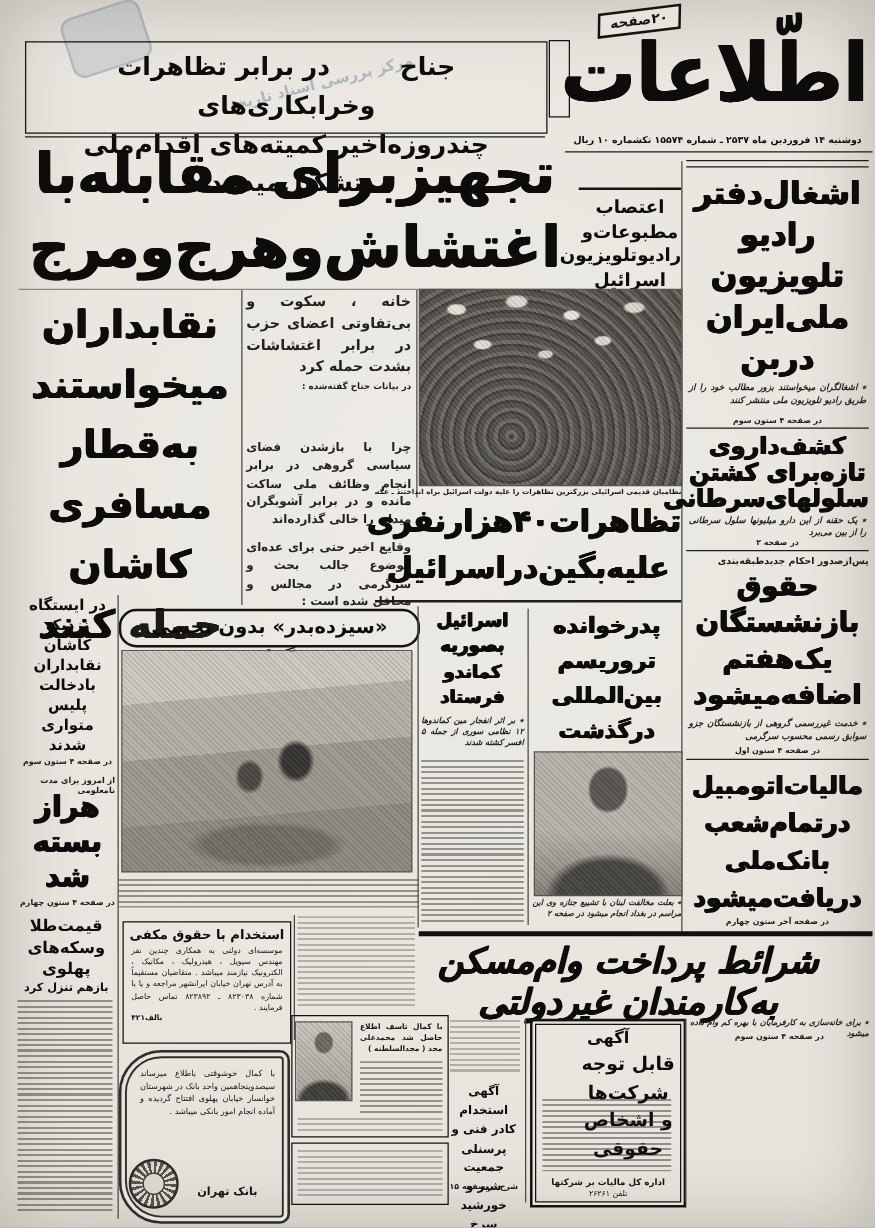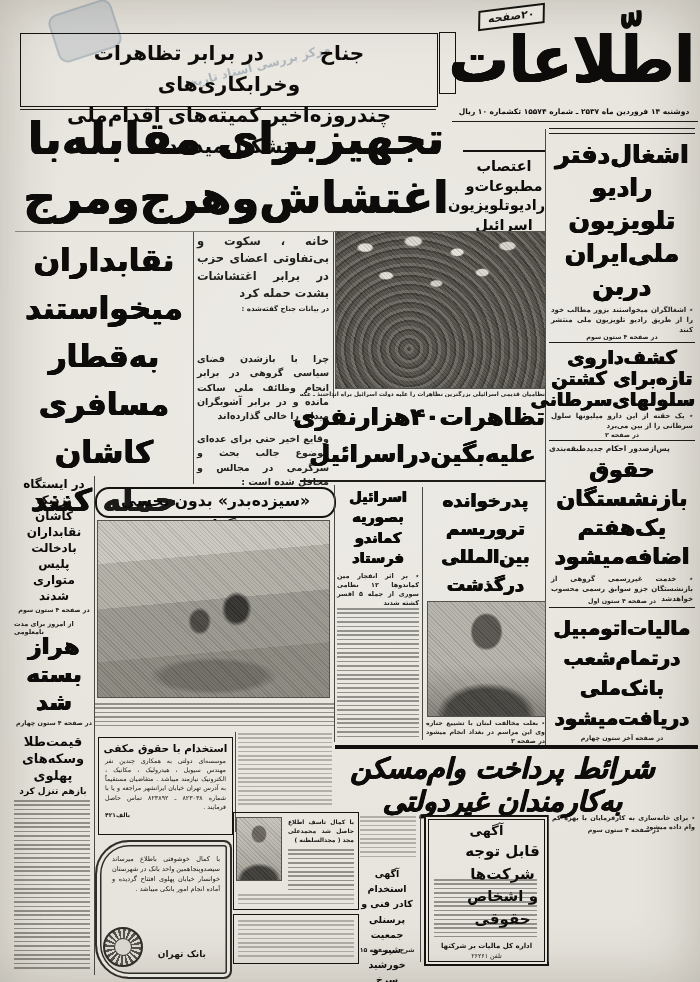--- a/index.html
+++ b/index.html
@@ -8,23 +8,23 @@
     background:
       radial-gradient(120% 90% at 50% 40%, rgba(255,255,255,.25), rgba(0,0,0,0) 60%),
       #e7e4dd;
     box-shadow:inset 0 0 60px rgba(70,60,45,.28);
     font-family:"DejaVu Sans",sans-serif;
     direction:rtl;color:#161512;overflow:hidden;
   }
   .abs{position:absolute;}
   .hd{position:absolute;font-weight:bold;color:#0d0c0a;text-align:center;white-space:pre-wrap;}
   .fat{text-shadow:.6px 0 currentColor,-.6px 0 currentColor,0 .45px currentColor;}
-  .note{position:absolute;font-size:7px;line-height:1.4;font-weight:bold;text-align:justify;color:#23221f;}
+  .note{position:absolute;font-size:7px;line-height:1.4;font-weight:bold;text-align:justify;color:#23221f;font-style:italic;}
   .ref{position:absolute;font-size:6.3px;font-weight:bold;text-align:center;color:#1c1b18;}
-  .kick{position:absolute;font-weight:bold;text-align:left;color:#1c1b18;}
+  .kick{position:absolute;font-weight:bold;text-align:right;color:#1c1b18;}
   .body-txt{position:absolute;font-weight:bold;text-align:justify;color:#23221f;}
   .tl{position:absolute;background:repeating-linear-gradient(to bottom,rgba(32,30,26,.55) 0 1.6px,rgba(0,0,0,0) 1.6px 4.4px);opacity:.78;}
   .tl.light{opacity:.5;}
   .hr{position:absolute;height:1px;background:#1e1d1a;}
   .hr2{position:absolute;height:4px;border-top:1.5px solid #1e1d1a;border-bottom:1.5px solid #1e1d1a;background:transparent;}
   .heavy{position:absolute;height:4px;background:#12110f;}
   .vr{position:absolute;width:1px;background:#4a4843;}
   .box{position:absolute;border:1.5px solid #14130f;background:rgba(255,255,255,.06);}
   .photo{position:absolute;box-shadow:0 0 0 1px #55534d;}
   .photo::after{content:"";position:absolute;inset:0;
@@ -107,21 +107,21 @@
 سلولهای‌سرطانی</div>
   <div class="note" style="left:551px;top:412px;width:142px;">٭ یک حقنه از این دارو میلیونها سلول سرطانی را از بین می‌برد</div>
   <div class="ref" style="left:551px;top:431px;width:142px;">در صفحه ۲</div>
   <div class="hr" style="left:549px;top:440px;width:146px;"></div>
 
   <div class="kick" style="left:549px;top:444px;width:146px;font-size:7.5px;">پس‌ازصدور احکام جدیدطبقه‌بندی</div>
   <div class="hd fat" style="left:549px;top:455px;width:146px;font-size:22px;line-height:1.32;">حقوق
 بازنشستگان
 یک‌هفتم
 اضافه‌میشود</div>
-  <div class="note" style="left:551px;top:575px;width:142px;">٭ خدمت غیررسمی گروهی از بازنشستگان جزو سوابق رسمی محسوب خواهدشد</div>
+  <div class="note" style="left:551px;top:575px;width:142px;">٭ خدمت غیررسمی گروهی از بازنشستگان جزو سوابق رسمی محسوب سرگرمی</div>
   <div class="ref" style="left:551px;top:597px;width:142px;">در صفحه ۴ ستون اول</div>
   <div class="hr" style="left:549px;top:607px;width:146px;"></div>
 
   <div class="hd fat" style="left:549px;top:613px;width:146px;font-size:20px;line-height:1.5;">مالیات‌اتومبیل
 درتمام‌شعب
 بانک‌ملی
 دریافت‌میشود</div>
   <div class="ref" style="left:551px;top:734px;width:142px;">در صفحه آخر ستون چهارم</div>
 
   <div class="heavy" style="left:335px;top:745px;width:363px;"></div>

